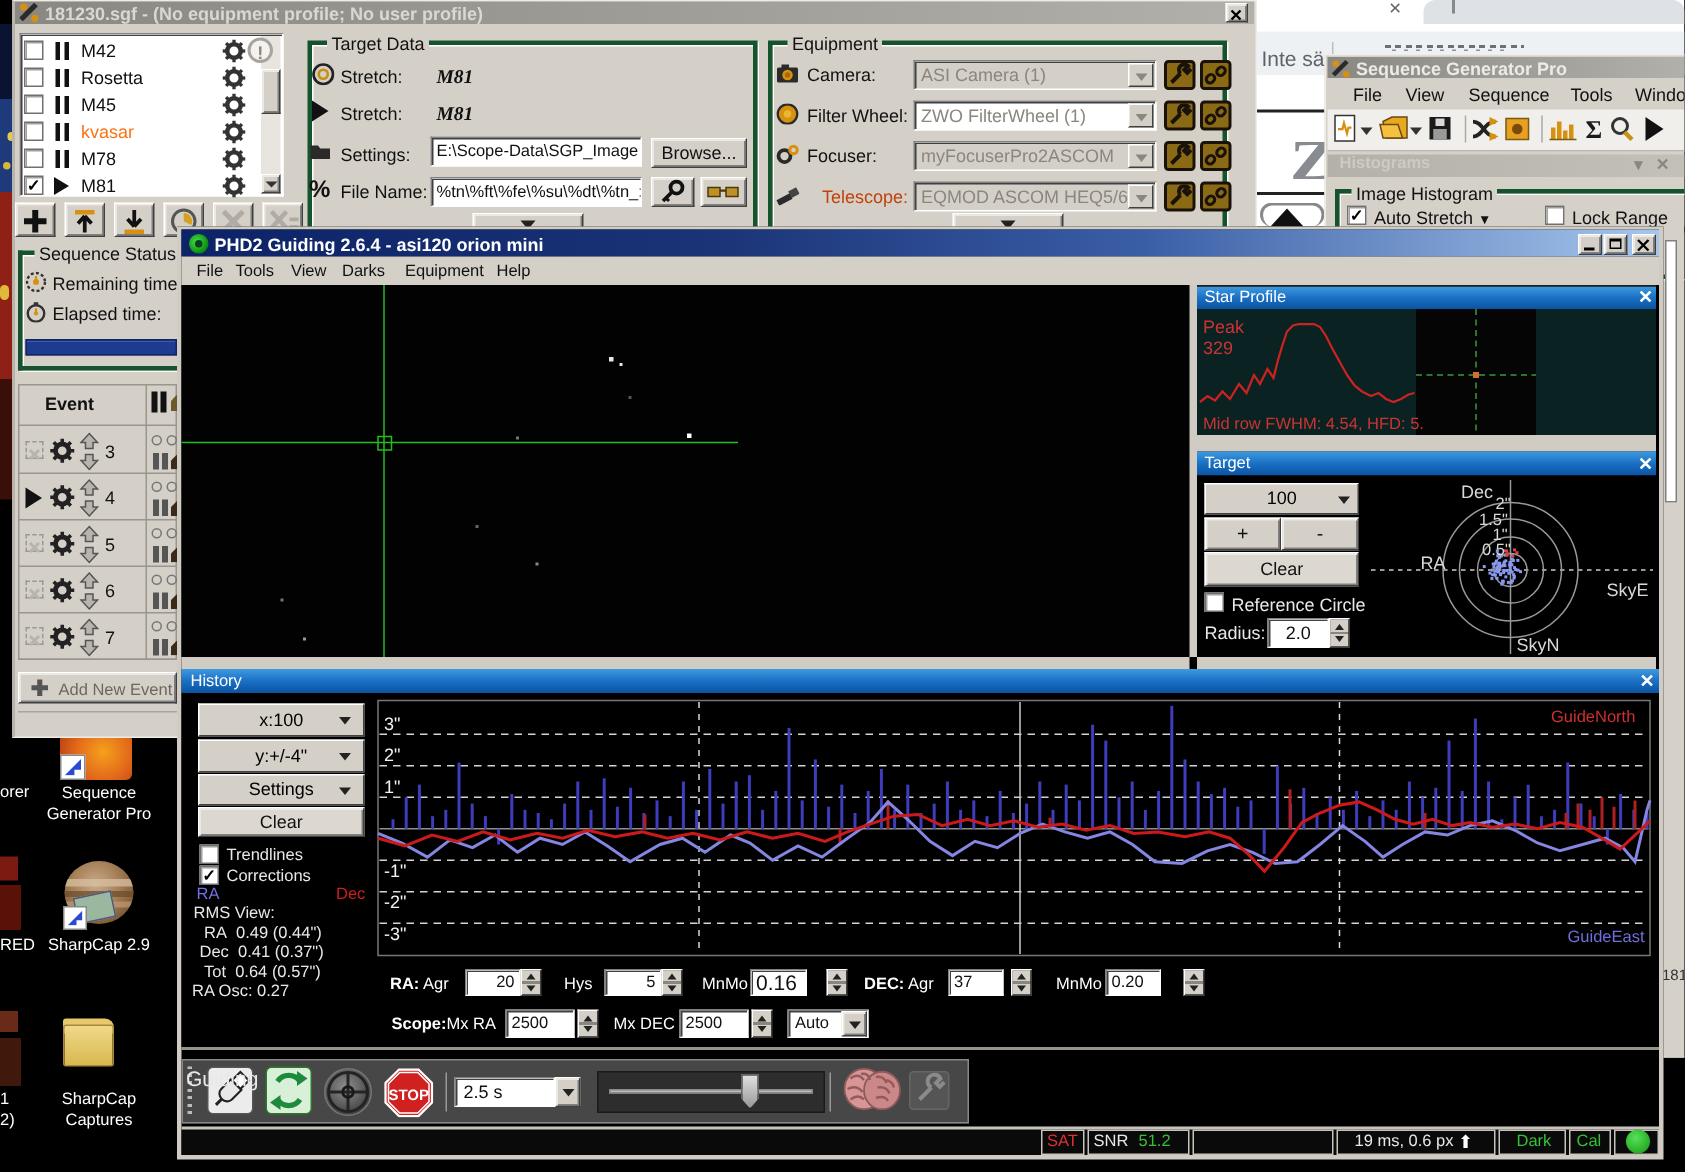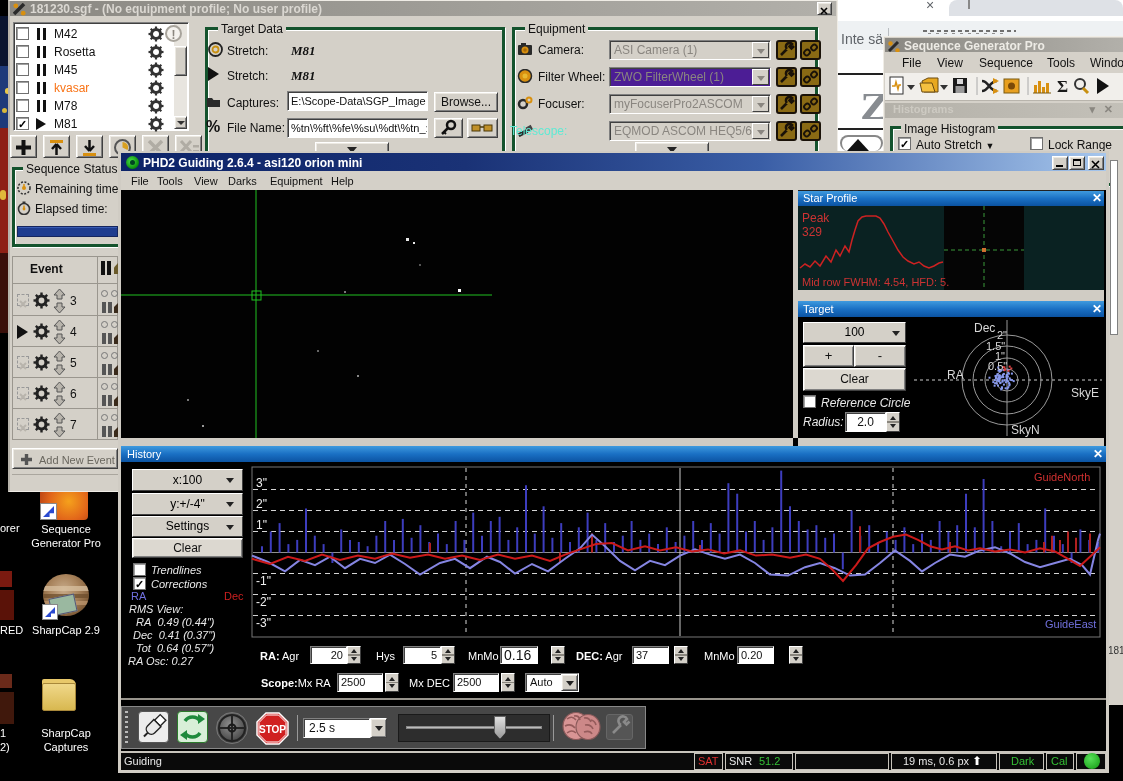--- a/index.html
+++ b/index.html
@@ -4,21 +4,21 @@
 body { width:1123px; height:781px; overflow:hidden; background:#000;
        font-family:"Liberation Sans", sans-serif; position:relative; }
 .ab { position:absolute; }
 .t12 { font-size:12px; }
 .raised { background:#d4d0c8; border:1px solid; border-color:#fff #404040 #404040 #fff;
           box-shadow:inset 1px 1px 0 #ece9e2, inset -1px -1px 0 #808080; }
 .sunken { background:#fff; border:1px solid; border-color:#808080 #fff #fff #808080;
           box-shadow:inset 1px 1px 0 #404040; }
 .etch { border:3px solid #14532d; box-shadow:1px 1px 0 #fff, inset 1px 1px 0 #fff;padding-left:13px; }
 .glab { font:12px "Liberation Sans"; fill:#f0f0f0; }
-.wtxt { color:#e8e8e8; font-size:11px;font-style:italic; }
+.wtxt { color:#e8e8e8; font-size:11px; }
 .chk { width:13px; height:13px; background:#fff; border:1px solid #707070;
        box-shadow:inset 1px 1px 0 #a0a0a0; font-size:11px; font-weight:bold;
        text-align:center; line-height:12px; color:#000; }
 .combo { background:#d4d0c8; border:1px solid; border-color:#fff #404040 #404040 #fff;
          font-size:12px; color:#000; }
 .carr { position:absolute; right:5px; top:50%; margin-top:-2px; width:0; height:0;
         border-left:4px solid transparent; border-right:4px solid transparent;
         border-top:5px solid #222; }
 .spin { position:absolute; width:14px; border:1px solid;
         border-color:#fff #404040 #404040 #fff;
@@ -476,21 +476,21 @@
       <circle cx="7.5" cy="7.5" r="3" fill="none" stroke="#c89010" stroke-width="1.8"></circle>
     </svg></div>
 <div class="ab t12" style="left:227px;top:44px;color:#111">Stretch:</div>
 <div class="ab" style="left:291px;top:43px;font-size:13px;font-weight:bold;font-style:italic;color:#111;font-family:'Liberation Serif'">M81</div>
 <div class="ab" style="left:208px;top:67px;width:0;height:0;border-top:7px solid transparent;border-bottom:7px solid transparent;border-left:11px solid #111"></div>
 <div class="ab t12" style="left:227px;top:69px;color:#111">Stretch:</div>
 <div class="ab" style="left:291px;top:68px;font-size:13px;font-weight:bold;font-style:italic;color:#111;font-family:'Liberation Serif'">M81</div>
 <div class="ab" style="left:206px;top:94px;width:15px;height:13px"><svg width="15" height="13">
       <path d="M1 3 l5 0 l1.5 2 l6.5 0 l0 7 l-13 0 z" fill="#2a2a2a"></path>
     </svg></div>
-<div class="ab t12" style="left:227px;top:96px;color:#111">Captures:</div>
+<div class="ab t12" style="left:227px;top:96px;color:#111">Settings:</div>
 <div class="ab sunken" style="left:287px;top:91px;width:141px;height:20px;font-size:11px;color:#111;line-height:18px;padding-left:3px;overflow:hidden;white-space:nowrap">E:\Scope-Data\SGP_Image</div>
 <div class="ab raised" style="left:434px;top:92px;width:64px;height:20px;text-align:center;font-size:12px;color:#111;line-height:18px">Browse...</div>
 <div class="ab" style="left:206px;top:118px;font-size:16px;font-weight:bold;color:#111">%</div>
 <div class="ab t12" style="left:227px;top:121px;color:#111">File Name:</div>
 <div class="ab sunken" style="left:287px;top:118px;width:141px;height:20px;font-size:11px;color:#111;line-height:18px;padding-left:3px;overflow:hidden;white-space:nowrap">%tn\%ft\%fe\%su\%dt\%tn_:</div>
 <div class="ab raised" style="left:434px;top:118px;width:29px;height:20px"><svg width="27" height="18">
       <circle cx="16" cy="6" r="4" fill="none" stroke="#111" stroke-width="2.5"></circle>
       <line x1="13" y1="9" x2="7" y2="15" stroke="#111" stroke-width="2.5"></line>
       <line x1="9" y1="13" x2="11" y2="15" stroke="#111" stroke-width="2"></line>
     </svg></div>
@@ -524,21 +524,21 @@
     </svg></div>
 <div class="ab" style="left:800px;top:40px;width:21px;height:20px;background:#8a6a14;border:2px solid #1a1208;border-radius:3px"><svg width="17" height="16">
       <rect x="2" y="8" width="6" height="5" rx="2.5" transform="rotate(-45 5 10.5)" fill="none" stroke="#1a1208" stroke-width="2"></rect>
       <rect x="9" y="3" width="6" height="5" rx="2.5" transform="rotate(-45 12 5.5)" fill="none" stroke="#1a1208" stroke-width="2"></rect>
     </svg></div>
 <div class="ab" style="left:517px;top:69px"><svg width="16" height="14">
       <circle cx="8" cy="7" r="6.5" fill="#d89010" stroke="#2a2a2a" stroke-width="1.5"></circle>
       <circle cx="8" cy="7" r="2.5" fill="#e8b830"></circle>
     </svg></div>
 <div class="ab t12" style="left:538px;top:70px;color:#111">Filter Wheel:</div>
-<div class="ab" style="left:609px;top:67px;width:162px;height:20px;background:#4c1d95;border:1px solid;border-color:#808080 #fff #fff #808080;box-shadow:inset 1px 1px 0 #404040">
+<div class="ab" style="left:609px;top:67px;width:162px;height:20px;background:#ffffff;border:1px solid;border-color:#808080 #fff #fff #808080;box-shadow:inset 1px 1px 0 #404040">
       <div style="padding:2px 0 0 4px;font-size:12px;color:#8a8680;white-space:nowrap;overflow:hidden">ZWO FilterWheel (1)</div>
       <div class="ab" style="right:1px;top:1px;width:17px;height:16px;background:#d4d0c8;border:1px solid;border-color:#fff #404040 #404040 #fff">
       <div style="margin:6px auto 0;width:0;border-left:4px solid transparent;border-right:4px solid transparent;border-top:5px solid #8a8680"></div>
     </div>
   </div>
 <div class="ab" style="left:776px;top:67px;width:21px;height:20px;background:#8a6a14;border:2px solid #1a1208;border-radius:3px"><svg width="17" height="16">
       <path d="M3 13 L9 7 M9 7 a3.5 3.5 0 1 1 5 -5 l-2.5 2.5 l2 2 l2.5 -2.5" stroke="#1a1208" stroke-width="2.6" fill="none"></path>
     </svg></div>
 <div class="ab" style="left:800px;top:67px;width:21px;height:20px;background:#8a6a14;border:2px solid #1a1208;border-radius:3px"><svg width="17" height="16">
       <rect x="2" y="8" width="6" height="5" rx="2.5" transform="rotate(-45 5 10.5)" fill="none" stroke="#1a1208" stroke-width="2"></rect>
@@ -559,21 +559,21 @@
       <path d="M3 13 L9 7 M9 7 a3.5 3.5 0 1 1 5 -5 l-2.5 2.5 l2 2 l2.5 -2.5" stroke="#1a1208" stroke-width="2.6" fill="none"></path>
     </svg></div>
 <div class="ab" style="left:800px;top:94px;width:21px;height:20px;background:#8a6a14;border:2px solid #1a1208;border-radius:3px"><svg width="17" height="16">
       <rect x="2" y="8" width="6" height="5" rx="2.5" transform="rotate(-45 5 10.5)" fill="none" stroke="#1a1208" stroke-width="2"></rect>
       <rect x="9" y="3" width="6" height="5" rx="2.5" transform="rotate(-45 12 5.5)" fill="none" stroke="#1a1208" stroke-width="2"></rect>
     </svg></div>
 <div class="ab" style="left:517px;top:123px"><svg width="16" height="14">
       <rect x="1" y="8" width="10" height="4" transform="rotate(-28 6 10)" fill="#2a2a2a"></rect>
       <rect x="9" y="3" width="6" height="5" transform="rotate(-28 12 5)" fill="#444"></rect>
     </svg></div>
-<div class="ab t12" style="left:510px;top:124px;color:#5eead4">Telescope:</div>
+<div class="ab t12" style="left:548px;top:124px;color:#c2410c">Telescope:</div>
 <div class="ab" style="left:609px;top:121px;width:162px;height:20px;background:#d4d0c8;border:1px solid;border-color:#808080 #fff #fff #808080;box-shadow:inset 1px 1px 0 #404040">
       <div style="padding:2px 0 0 4px;font-size:12px;color:#8a8680;white-space:nowrap;overflow:hidden">EQMOD ASCOM HEQ5/6</div>
       <div class="ab" style="right:1px;top:1px;width:17px;height:16px;background:#d4d0c8;border:1px solid;border-color:#fff #404040 #404040 #fff">
       <div style="margin:6px auto 0;width:0;border-left:4px solid transparent;border-right:4px solid transparent;border-top:5px solid #8a8680"></div>
     </div>
   </div>
 <div class="ab" style="left:776px;top:121px;width:21px;height:20px;background:#8a6a14;border:2px solid #1a1208;border-radius:3px"><svg width="17" height="16">
       <path d="M3 13 L9 7 M9 7 a3.5 3.5 0 1 1 5 -5 l-2.5 2.5 l2 2 l2.5 -2.5" stroke="#1a1208" stroke-width="2.6" fill="none"></path>
     </svg></div>
 <div class="ab" style="left:800px;top:121px;width:21px;height:20px;background:#8a6a14;border:2px solid #1a1208;border-radius:3px"><svg width="17" height="16">
@@ -982,21 +982,21 @@
       <ellipse cx="16" cy="15" rx="13" ry="13.5" fill="#d89595" stroke="#8a5a5a" stroke-width="1.2"></ellipse>
       <ellipse cx="28" cy="16" rx="12" ry="12.5" fill="#cc8888" stroke="#8a5a5a" stroke-width="1.2"></ellipse>
       <path d="M7 8 q5 -4 9 1 M5 15 q6 -3 10 2 M7 22 q5 -4 9 0 M14 5 q5 -1 6 4 M24 7 q5 -1 7 4 M25 14 q6 -1 8 4 M24 21 q6 -2 8 2 M31 9 q4 1 5 5" stroke="#955b5b" stroke-width="1.6" fill="none"></path>
     </svg></div>
 <div class="ab" style="left:606px;top:714px;width:27px;height:26px;background:#555;border-radius:3px;border:1px solid #666">
  <svg width="25" height="24">
       <path d="M6 18 L14 10 M14 10 a4.5 4.5 0 1 1 6 -6 l-3 3 l2.5 2.5 l3 -3" stroke="#8a8a8a" stroke-width="2.6" fill="none"></path>
     </svg></div>
 
 <div class="ab" style="left:121px;top:751px;width:985px;height:19px;background:#0a0a0a;border-top:2px solid #c8c4bc"></div>
-<div class="ab" style="left:124px;top:755px;font-size:11px;color:#e8e8e8">Guiding</div>
+<div class="ab" style="left:124px;top:711px;font-size:14px;color:#e8e8e8">Guiding</div>
 <div class="ab" style="left:694px;top:753px;width:29px;height:17px;border:1px solid #c8c4bc"></div>
 <div class="ab" style="left:698px;top:755px;font-size:11px;color:#e03030">SAT</div>
 <div class="ab" style="left:725px;top:753px;width:68px;height:17px;border:1px solid #c8c4bc"></div>
 <div class="ab" style="left:729px;top:755px;font-size:11px;color:#e8e8e8">SNR</div>
 <div class="ab" style="left:759px;top:755px;font-size:11px;color:#35c035">51.2</div>
 <div class="ab" style="left:795px;top:753px;width:94px;height:17px;border:1px solid #c8c4bc"></div>
 <div class="ab" style="left:891px;top:753px;width:106px;height:17px;border:1px solid #c8c4bc"></div>
 <div class="ab" style="left:903px;top:755px;font-size:11px;color:#e8e8e8">19 ms, 0.6 px</div>
 <div class="ab" style="left:972px;top:754px;font-size:12px;color:#fff">⬆</div>
 <div class="ab" style="left:999px;top:753px;width:45px;height:17px;border:1px solid #c8c4bc"></div>

